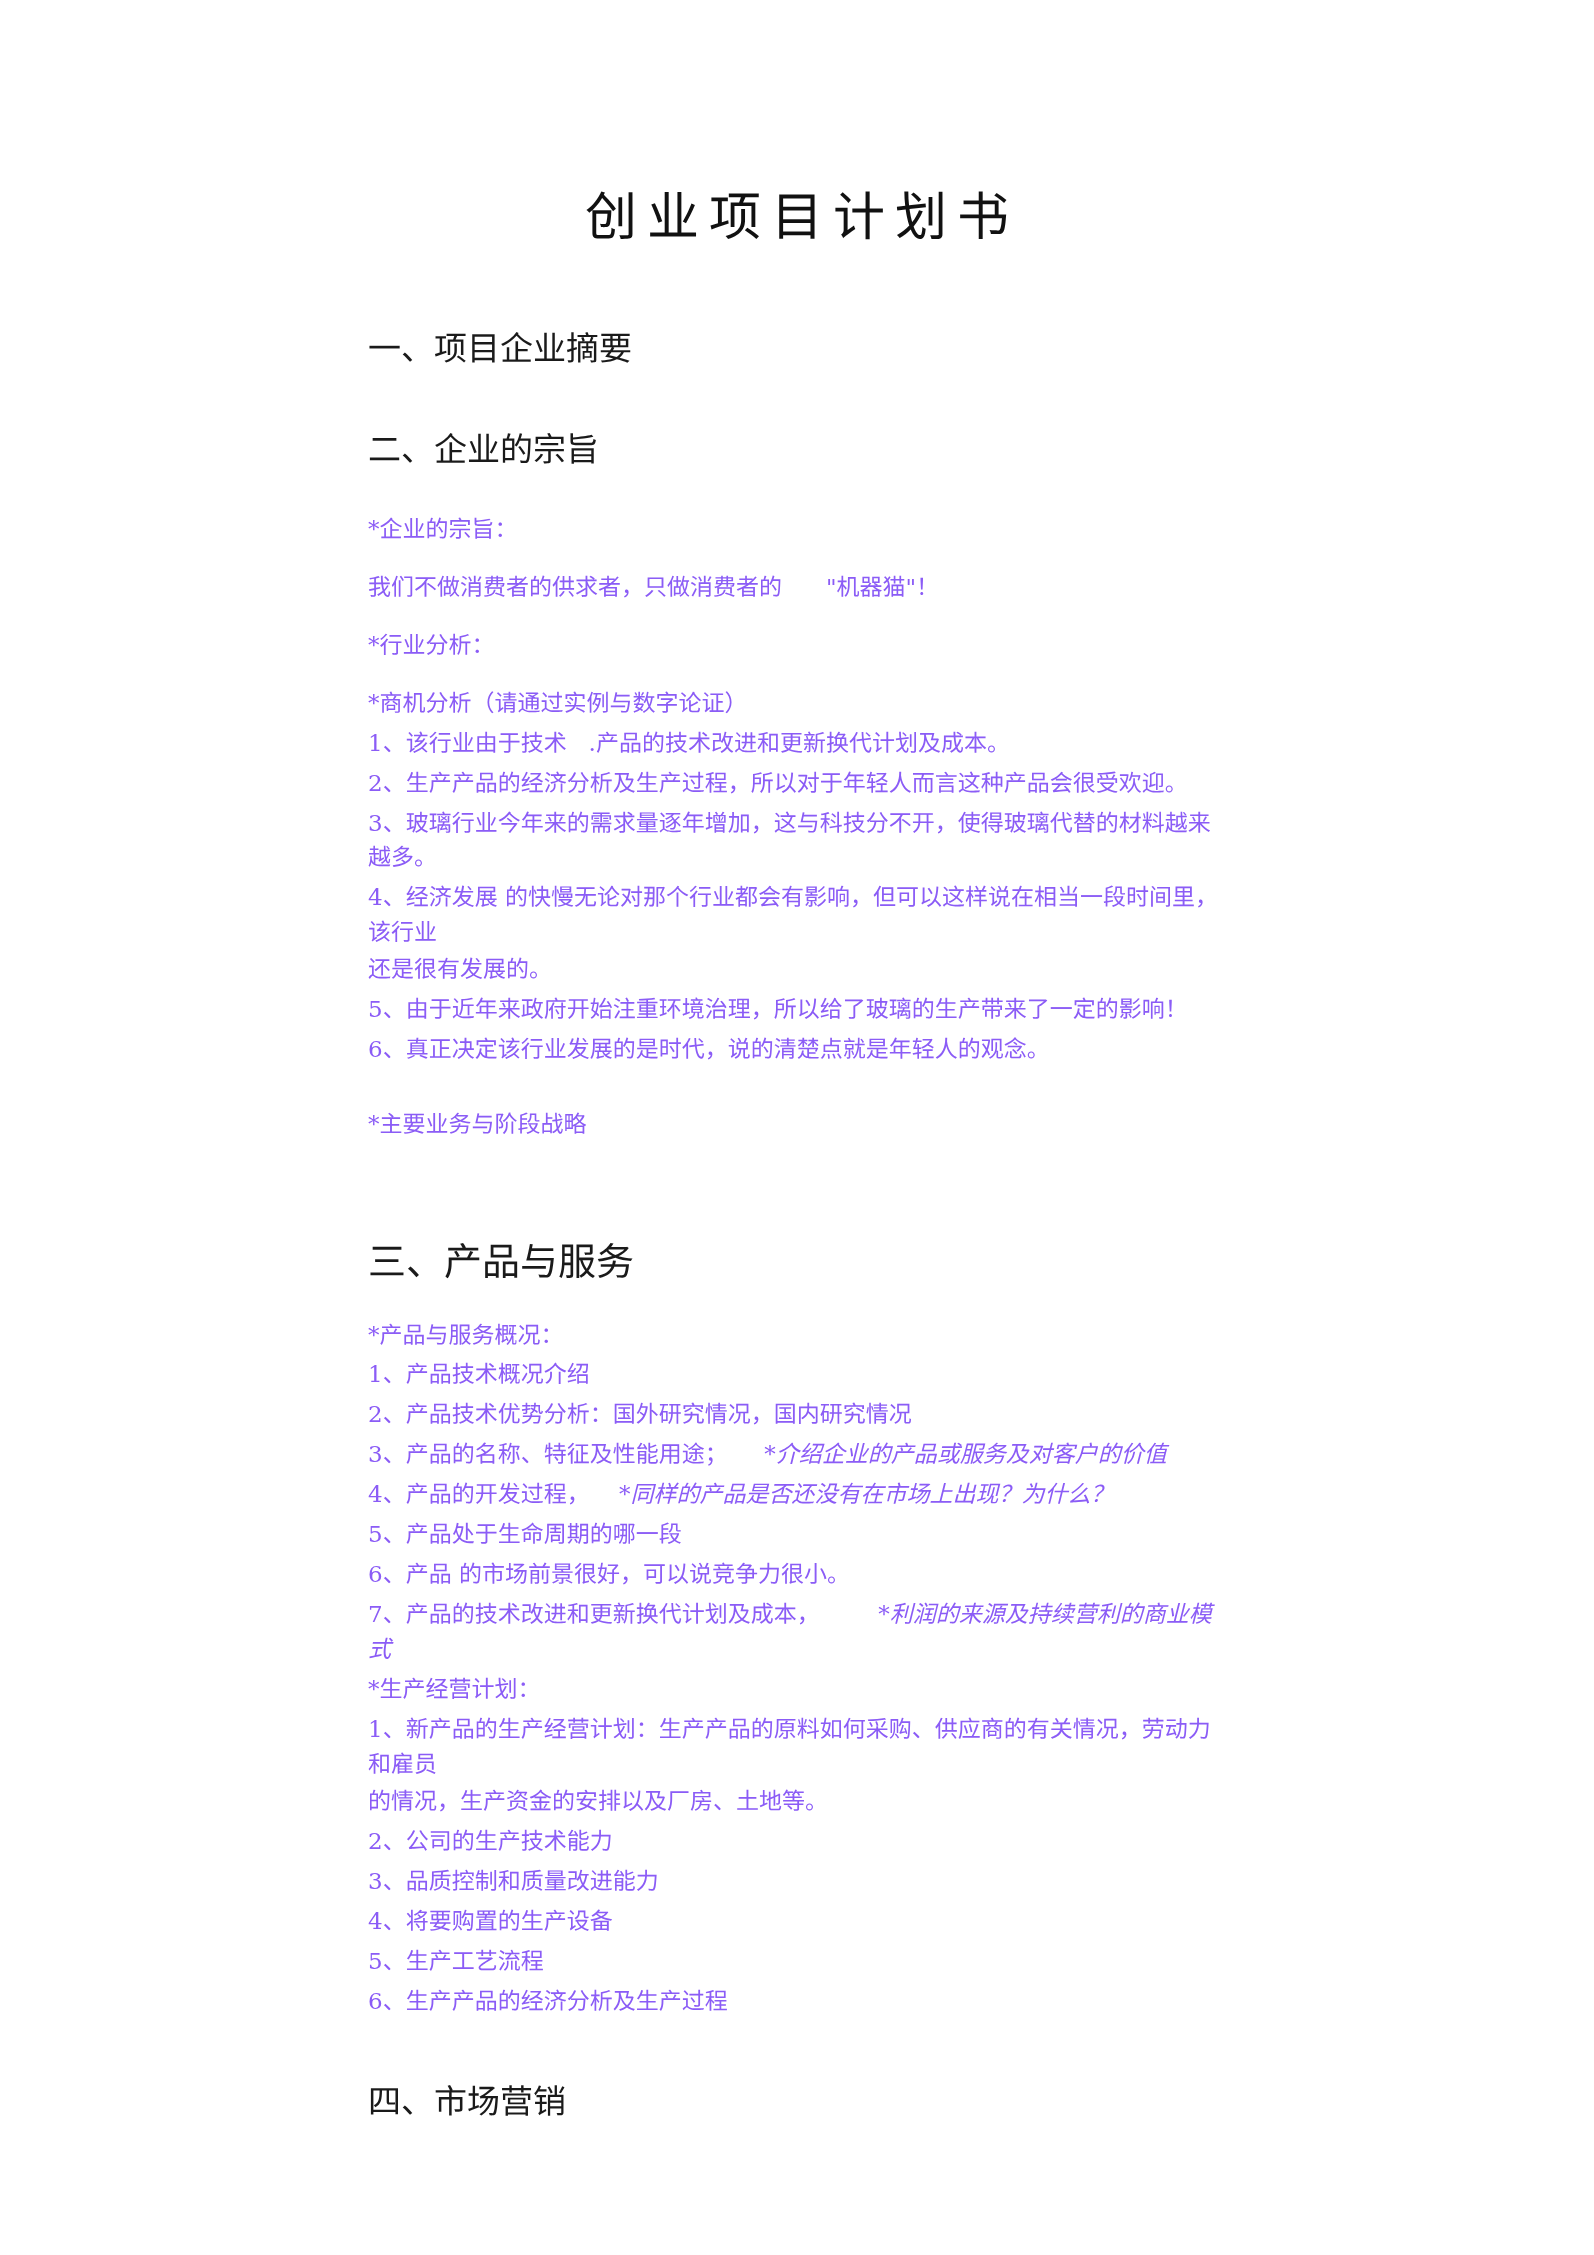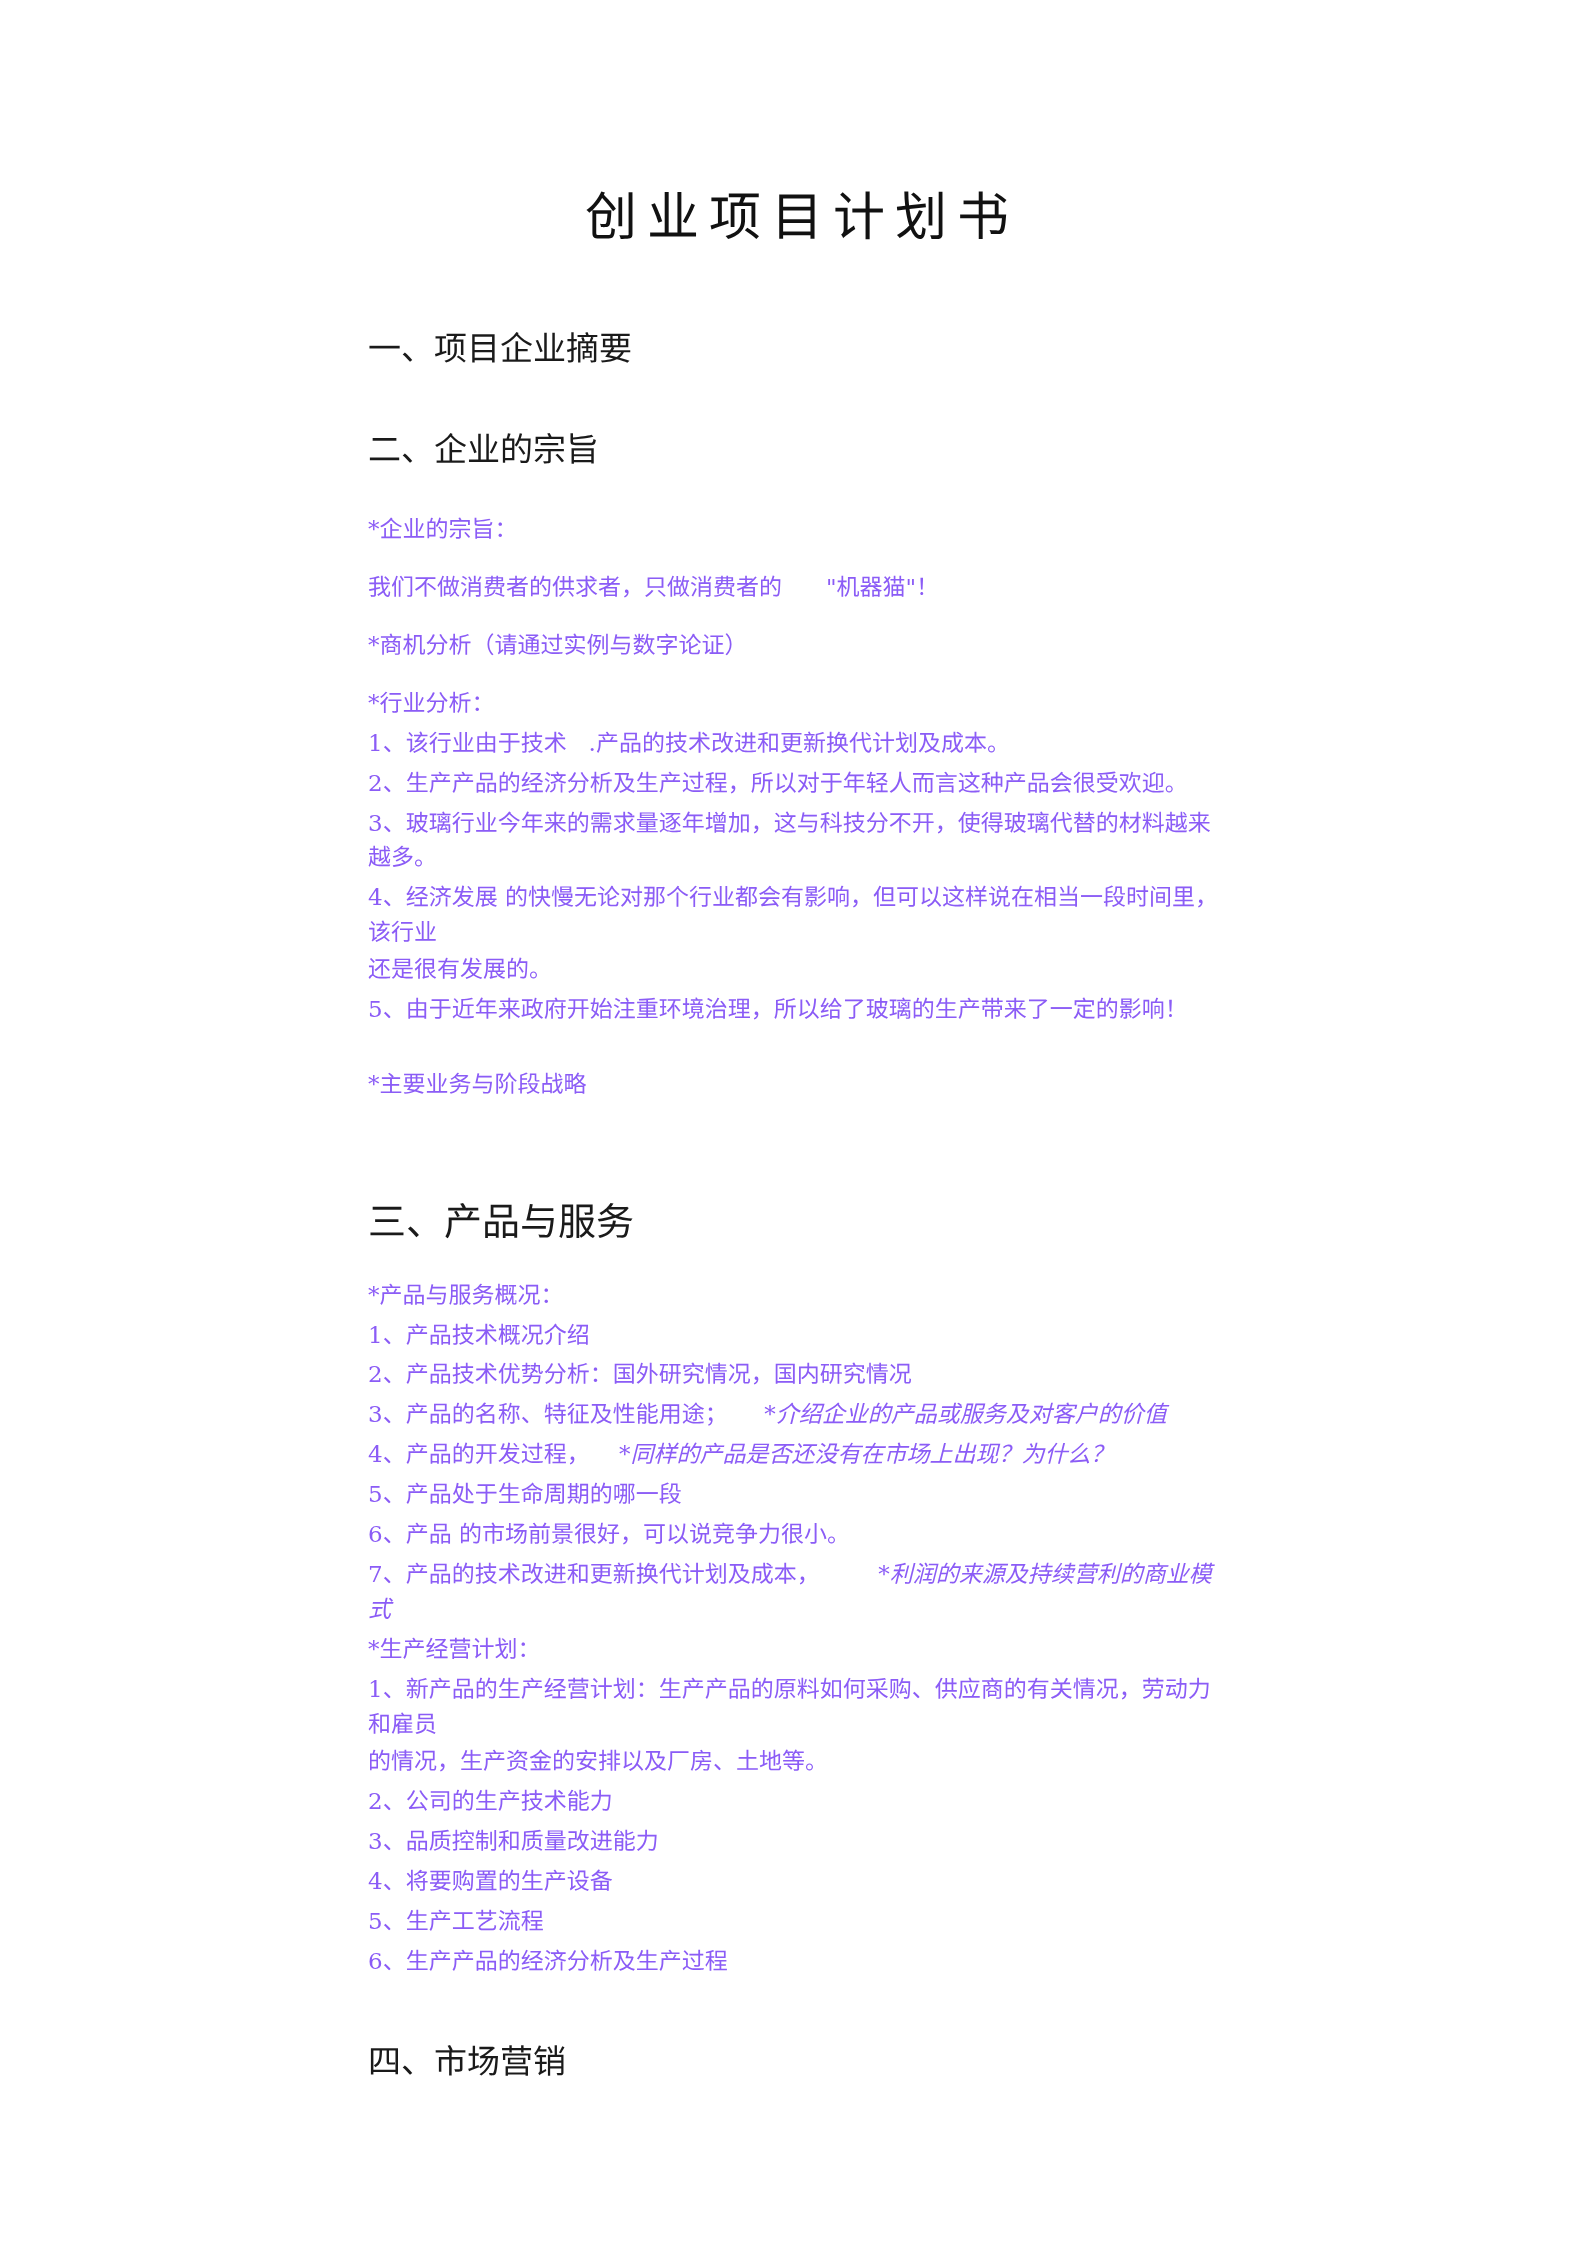--- a/index.html
+++ b/index.html
@@ -93,24 +93,24 @@
   <h2 class="section-heading-center h-two">二、企业的宗旨</h2>
 
   <div class="blk-business">
 
     <p class="body-line spaced">*企业的宗旨：</p>
 
     <p class="body-line spaced">
       <span>我们不做消费者的供求者，只做消费者的</span><span class="wsp">      </span><span>"机器猫"！</span>
     </p>
 
+    <p class="body-line spaced">*行业分析：</p>
+
     <p class="body-line spaced">*商机分析（请通过实例与数字论证）</p>
 
-    <p class="body-line spaced">*行业分析：</p>
-
     <p class="body-line tight">
       <span>1、</span><span>该行业由于技术</span><span class="wsp">   </span><span>.产品的技术改进和更新换代计划及成本。</span>
     </p>
 
     <p class="body-line tight">
       <span>2、</span><span>生产产品的经济分析及生产过程，所以对于年轻人而言这种产品会很受欢迎。</span>
     </p>
 
     <p class="body-line tight">
       <span>3、</span><span>玻璃行业今年来的需求量逐年增加，这与科技分不开，使得玻璃代替的材料越来越多。</span>
@@ -119,20 +119,23 @@
     <p class="body-line tight">
       <span>4、</span><span>经济发展 的快慢无论对那个行业都会有影响，但可以这样说在相当一段时间里，该行业</span>
     </p>
 
     <p class="body-line wrap-line">还是很有发展的。</p>
 
     <p class="body-line tight">
       <span>5、</span><span>由于近年来政府开始注重环境治理，所以给了玻璃的生产带来了一定的影响！</span>
     </p>
 
+    <p class="body-line tight">
+      <span>6、</span><span>真正决定该行业发展的是时代，说的清楚点就是年轻人的观念。</span>
+    </p>
 
     <div class="gap-md"></div>
 
     <p class="body-line">*主要业务与阶段战略</p>
   </div>
 
   <div class="gap-xl"></div>
 
   <h2 class="section-heading-left">三、产品与服务</h2>
 

